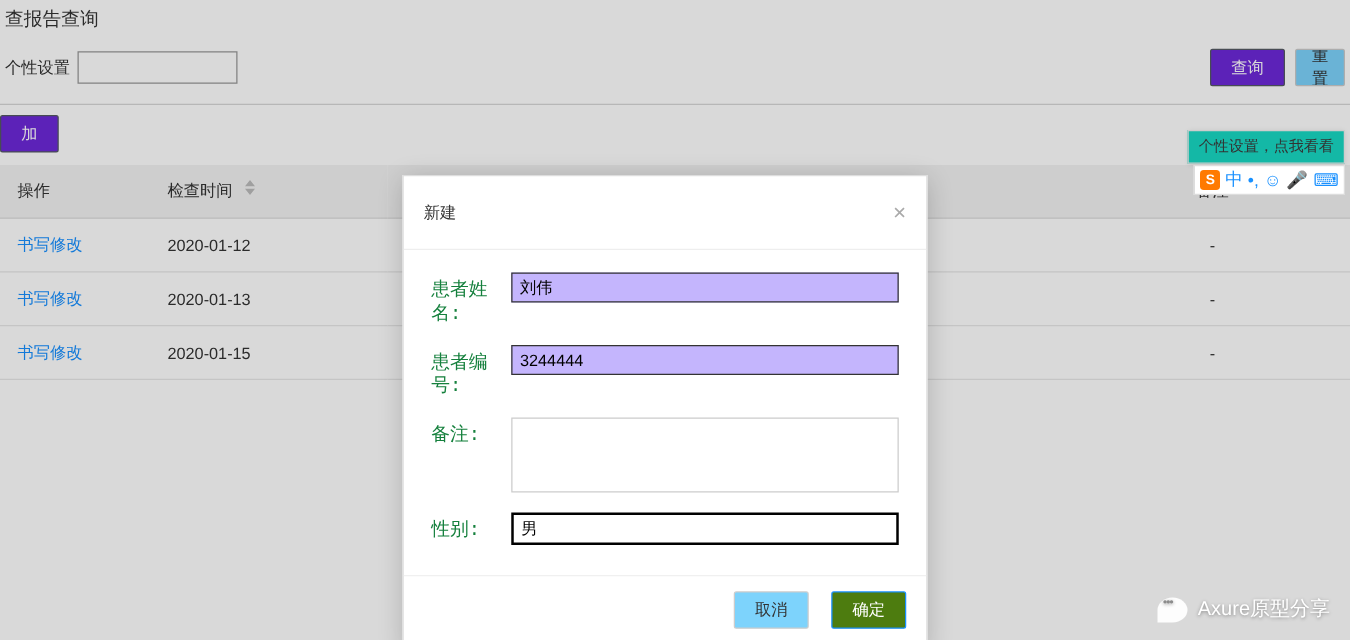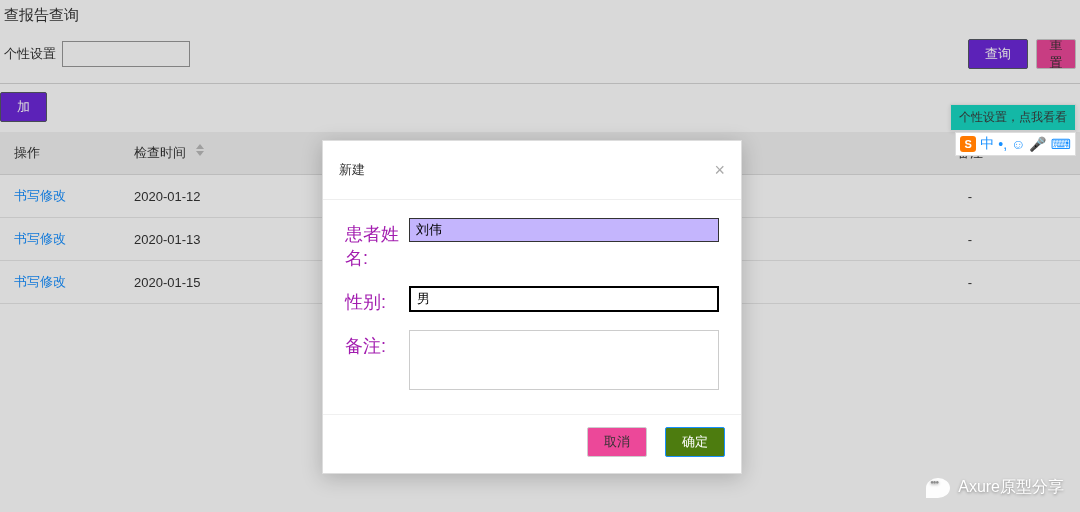--- a/index.html
+++ b/index.html
@@ -3,40 +3,40 @@
 <meta charset="utf-8">
 <style>
   * { box-sizing: border-box; margin: 0; padding: 0; }
   body { font-family: "Microsoft YaHei", Arial, sans-serif; font-size: 13px; color: #333; background: #fff; width: 1080px; height: 512px; position: relative; overflow: hidden; }
   .page { position: relative; width: 100%; height: 100%; }
   .title { font-size: 15px; padding: 6px 4px 10px; color:#333; }
   .searchbar { display:flex; align-items:center; padding: 4px 4px 14px; border-bottom: 1px solid #d8d8d8; }
   .searchbar .lbl { margin-right: 6px; font-size:13px; color:#333; }
   .searchbar input { width: 128px; height: 26px; border:1px solid #999; padding: 2px 4px; }
   .searchbar .sp { flex:1; }
-  .btn { display:inline-flex; align-items:center; justify-content:center; height:30px; padding:0 16px; border:1px solid #ccc; background:#ec4899; cursor:pointer; font-size:13px; color:#333; border-radius:2px;}
+  .btn { display:inline-flex; align-items:center; justify-content:center; height:30px; padding:0 16px; border:1px solid #ccc; background:#7dd3fc; cursor:pointer; font-size:13px; color:#333; border-radius:2px;}
   .btn.dark { background:#6d28d9; color:#fff; border-color:#555a63; }
   .btn.primary { background:#4d7c0f; color:#fff; border-color:#1890ff; }
   .btn + .btn { margin-left: 8px; }
   .addbar { padding: 8px 0 10px; }
   table { width:100%; border-collapse: collapse; }
   th, td { text-align:left; padding: 12px 14px; border-bottom:1px solid #e8e8e8; font-size:13px; }
   thead th { background:#f3f3f3; font-weight:normal; color:#333; border-bottom:1px solid #ddd; }
   .link { color:#1890ff; cursor:pointer; }
   .sort { display:inline-block; margin-left:6px; color:#999; position:relative; top:-1px; }
   .sort svg { width:8px; height:12px; }
   .center { text-align:center; }
   .overlay { position:absolute; inset:0; background:rgba(0,0,0,0.15); }
   .modal { position:absolute; left:322px; top:140px; width:420px; background:#fff; border:1px solid #ddd; box-shadow:0 4px 20px rgba(0,0,0,.2); }
   .modal-hd { display:flex; align-items:center; justify-content:space-between; padding:20px 16px; border-bottom:1px solid #eee; }
   .modal-hd .t { font-size:13px; color:#333; }
   .modal-hd .x { color:#aaa; cursor:pointer; font-size:18px; line-height:1; }
   .modal-bd { padding: 18px 22px 8px; }
   .frow { display:flex; align-items:flex-start; margin-bottom:16px; }
-  .frow .fl { width:64px; font-size:18px; color:#a21caf; padding-top:4px; }
+  .frow .fl { width:64px; font-size:15px; color:#15803d; padding-top:4px;font-family:Liberation Mono, monospace; }
   .frow input, .frow textarea { flex:1; border:1px solid #333; padding:3px 6px; font-size:13px; font-family:inherit; background:#c4b5fd; }
   .frow input { height:24px; }
   .frow.sel input { background:#fff; border:2px solid #000; height:26px; }
   .frow textarea { height:60px; resize:none; background:#fff; border:1px solid #ccc; }
   .modal-ft { display:flex; justify-content:flex-end; padding:12px 16px 16px; gap:10px; border-top:1px solid #f0f0f0;}
   .ime-tip { position:absolute; right:4px; top:104px; background:#14b8a6; border:1px solid #ccc; padding:4px 8px; font-size:12px; box-shadow:0 1px 4px rgba(0,0,0,.1);}
   .ime-bar { position:absolute; right:4px; top:132px; background:#fff; border:1px solid #ddd; padding:2px 4px; display:flex; align-items:center; gap:4px; font-size:12px; }
   .ime-bar .sogou { width:16px; height:16px; background:#ff7a00; color:#fff; border-radius:3px; font-weight:bold; display:flex; align-items:center; justify-content:center; font-size:11px;}
   .ime-bar .ic { color:#1890ff; font-size:14px; }
   .watermark { position:absolute; right:16px; bottom:14px; display:flex; align-items:center; color:#fff; font-size:16px; text-shadow:0 1px 3px rgba(0,0,0,.4); font-weight:500;}
@@ -105,27 +105,31 @@
   <div class="modal">
     <div class="modal-hd">
       <span class="t">新建</span>
       <span class="x">×</span>
     </div>
     <div class="modal-bd">
       <div class="frow">
         <span class="fl">患者姓名:</span>
         <input type="text" value="刘伟" style="">
       </div>
-      <div class="frow sel">
-        <span class="fl">性别:</span>
-        <input type="text" value="男" style="">
+      <div class="frow">
+        <span class="fl">患者编号:</span>
+        <input type="text" value="3244444" style="">
       </div>
       <div class="frow">
         <span class="fl">备注:</span>
         <textarea style=""></textarea>
+      </div>
+      <div class="frow sel">
+        <span class="fl">性别:</span>
+        <input type="text" value="男" style="">
       </div>
     </div>
     <div class="modal-ft">
       <button class="btn">取消</button>
       <button class="btn primary">确定</button>
     </div>
   </div>
 
   <div class="ime-tip">个性设置，点我看看</div>
   <div class="ime-bar">

